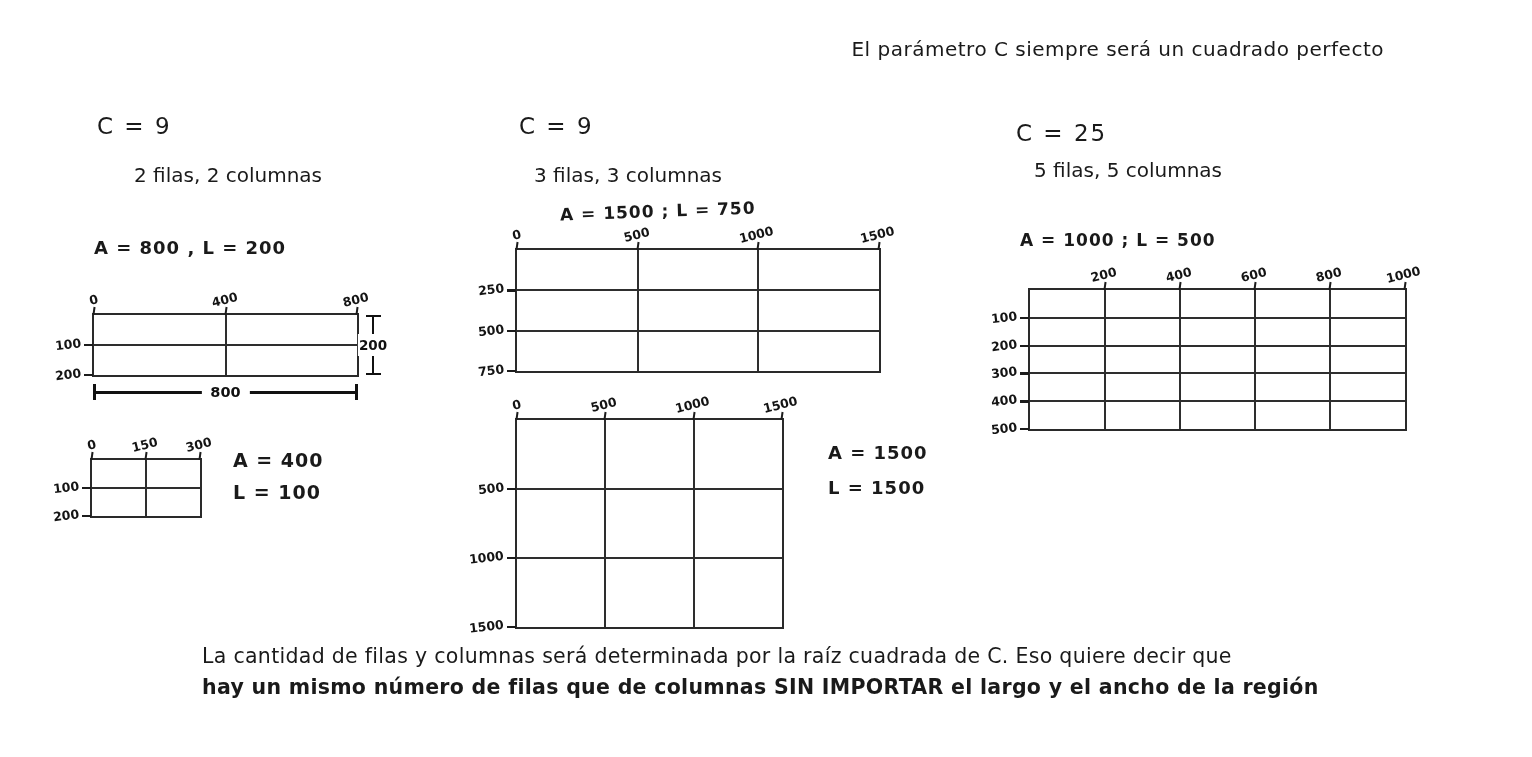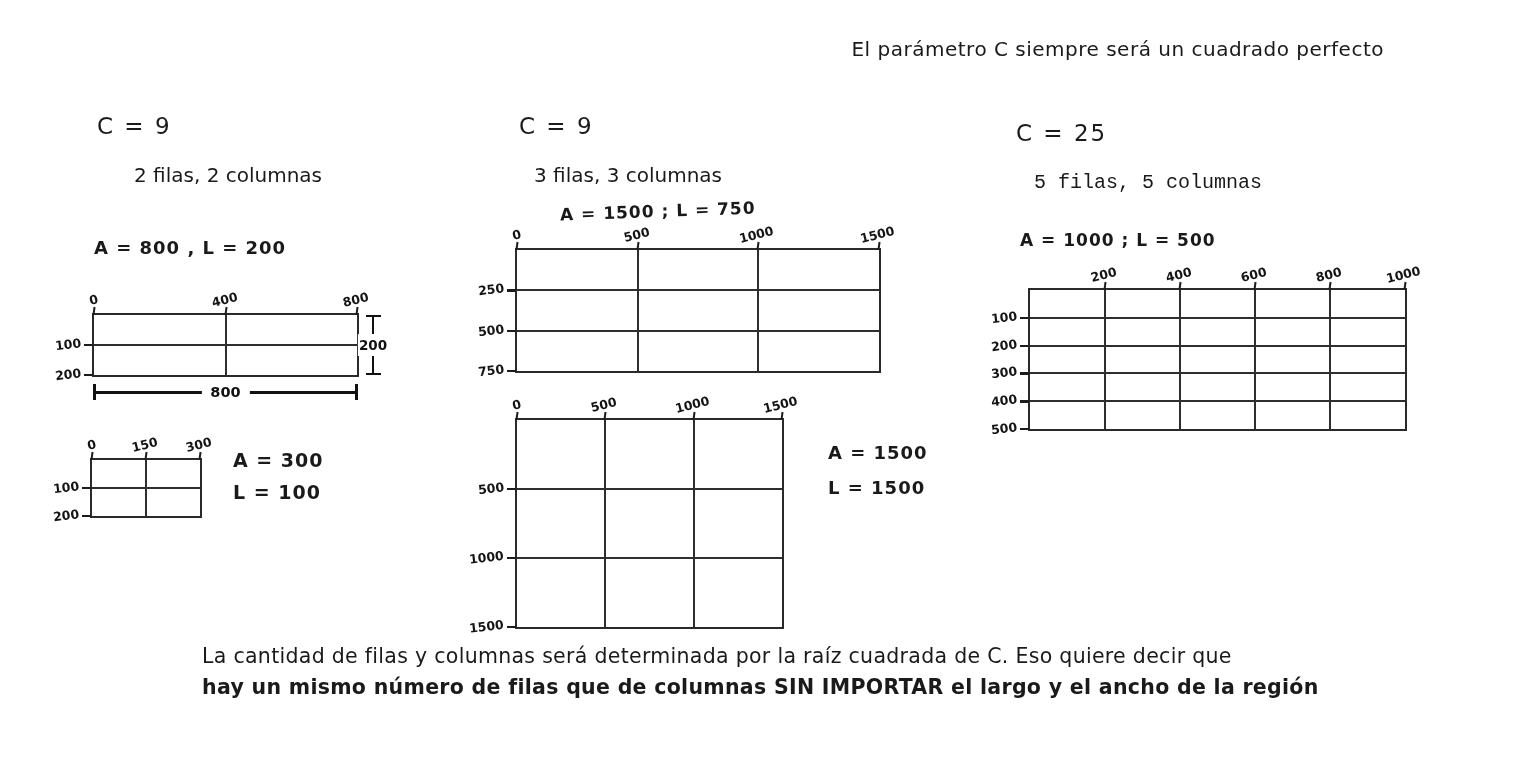--- a/index.html
+++ b/index.html
@@ -43,21 +43,21 @@
 
 <div class="abs c-label" style="left:97px;top:113px;">C = 9</div>
 <div class="abs rc-label" style="left:134px;top:163px;">2 filas, 2 columnas</div>
 <div class="abs dims-label" style="left:94px;top:237px;">A = 800 ,   L = 200</div>
 
 <div class="abs c-label" style="left:519px;top:113px;">C = 9</div>
 <div class="abs rc-label" style="left:534px;top:163px;">3 filas, 3 columnas</div>
 <div class="abs dims-label" style="left:560px;top:201px;font-size:17px;transform:rotate(-2deg);">A = 1500 ;   L = 750</div>
 
 <div class="abs c-label" style="left:1016px;top:120px;">C = 25</div>
-<div class="abs rc-label" style="left:1034px;top:171px;font-family:Liberation Mono, monospace;">5 filas, 5 columnas</div>
+<div class="abs rc-label" style="left:1034px;top:158px;">5 filas, 5 columnas</div>
 <div class="abs dims-label" style="left:1020px;top:230px;font-size:17px;text-align:center;">A = 1000  ;   L = 500</div>
 
 <div class="grid" style="left:92px;top:313px;width:263px;height:60px;">
     <div class="gline v" style="left: 50%;"></div>
     <div class="gline h" style="top: 50%;"></div>
     <div class="tickmark top" style="left: 0%;"></div>
     <div class="ticklabel top" style="left: 0%;">0</div>
     <div class="tickmark top" style="left: 50%;"></div>
     <div class="ticklabel top" style="left: 50%;">400</div>
     <div class="tickmark top" style="left: 100%;"></div>
@@ -153,19 +153,19 @@
     <div class="tickmark left" style="top: 40%;"></div>
     <div class="ticklabel left" style="top: 40%;">200</div>
     <div class="tickmark left" style="top: 60%;"></div>
     <div class="ticklabel left" style="top: 60%;">300</div>
     <div class="tickmark left" style="top: 80%;"></div>
     <div class="ticklabel left" style="top: 80%;">400</div>
     <div class="tickmark left" style="top: 100%;"></div>
     <div class="ticklabel left" style="top: 100%;">500</div>
   </div>
 
-<div class="abs side-label" style="left:233px;top:449px;">A = 300</div>
+<div class="abs side-label" style="left:233px;top:449px;">A = 400</div>
 <div class="abs side-label" style="left:233px;top:481px;">L = 100</div>
 <div class="abs side-label" style="left:828px;top:442px;font-size:18px;">A = 1500</div>
 <div class="abs side-label" style="left:828px;top:477px;font-size:18px;">L = 1500</div>
 
 <div class="abs footer-line" style="left:202px;top:644px;">La cantidad de filas y columnas será determinada por la raíz cuadrada de C. Eso quiere decir que</div>
 <div class="abs footer-line" style="left:202px;top:675px;font-weight:bold;">hay un mismo número de filas que de columnas SIN IMPORTAR el largo y el ancho de la región</div>
 
 </body></html>

